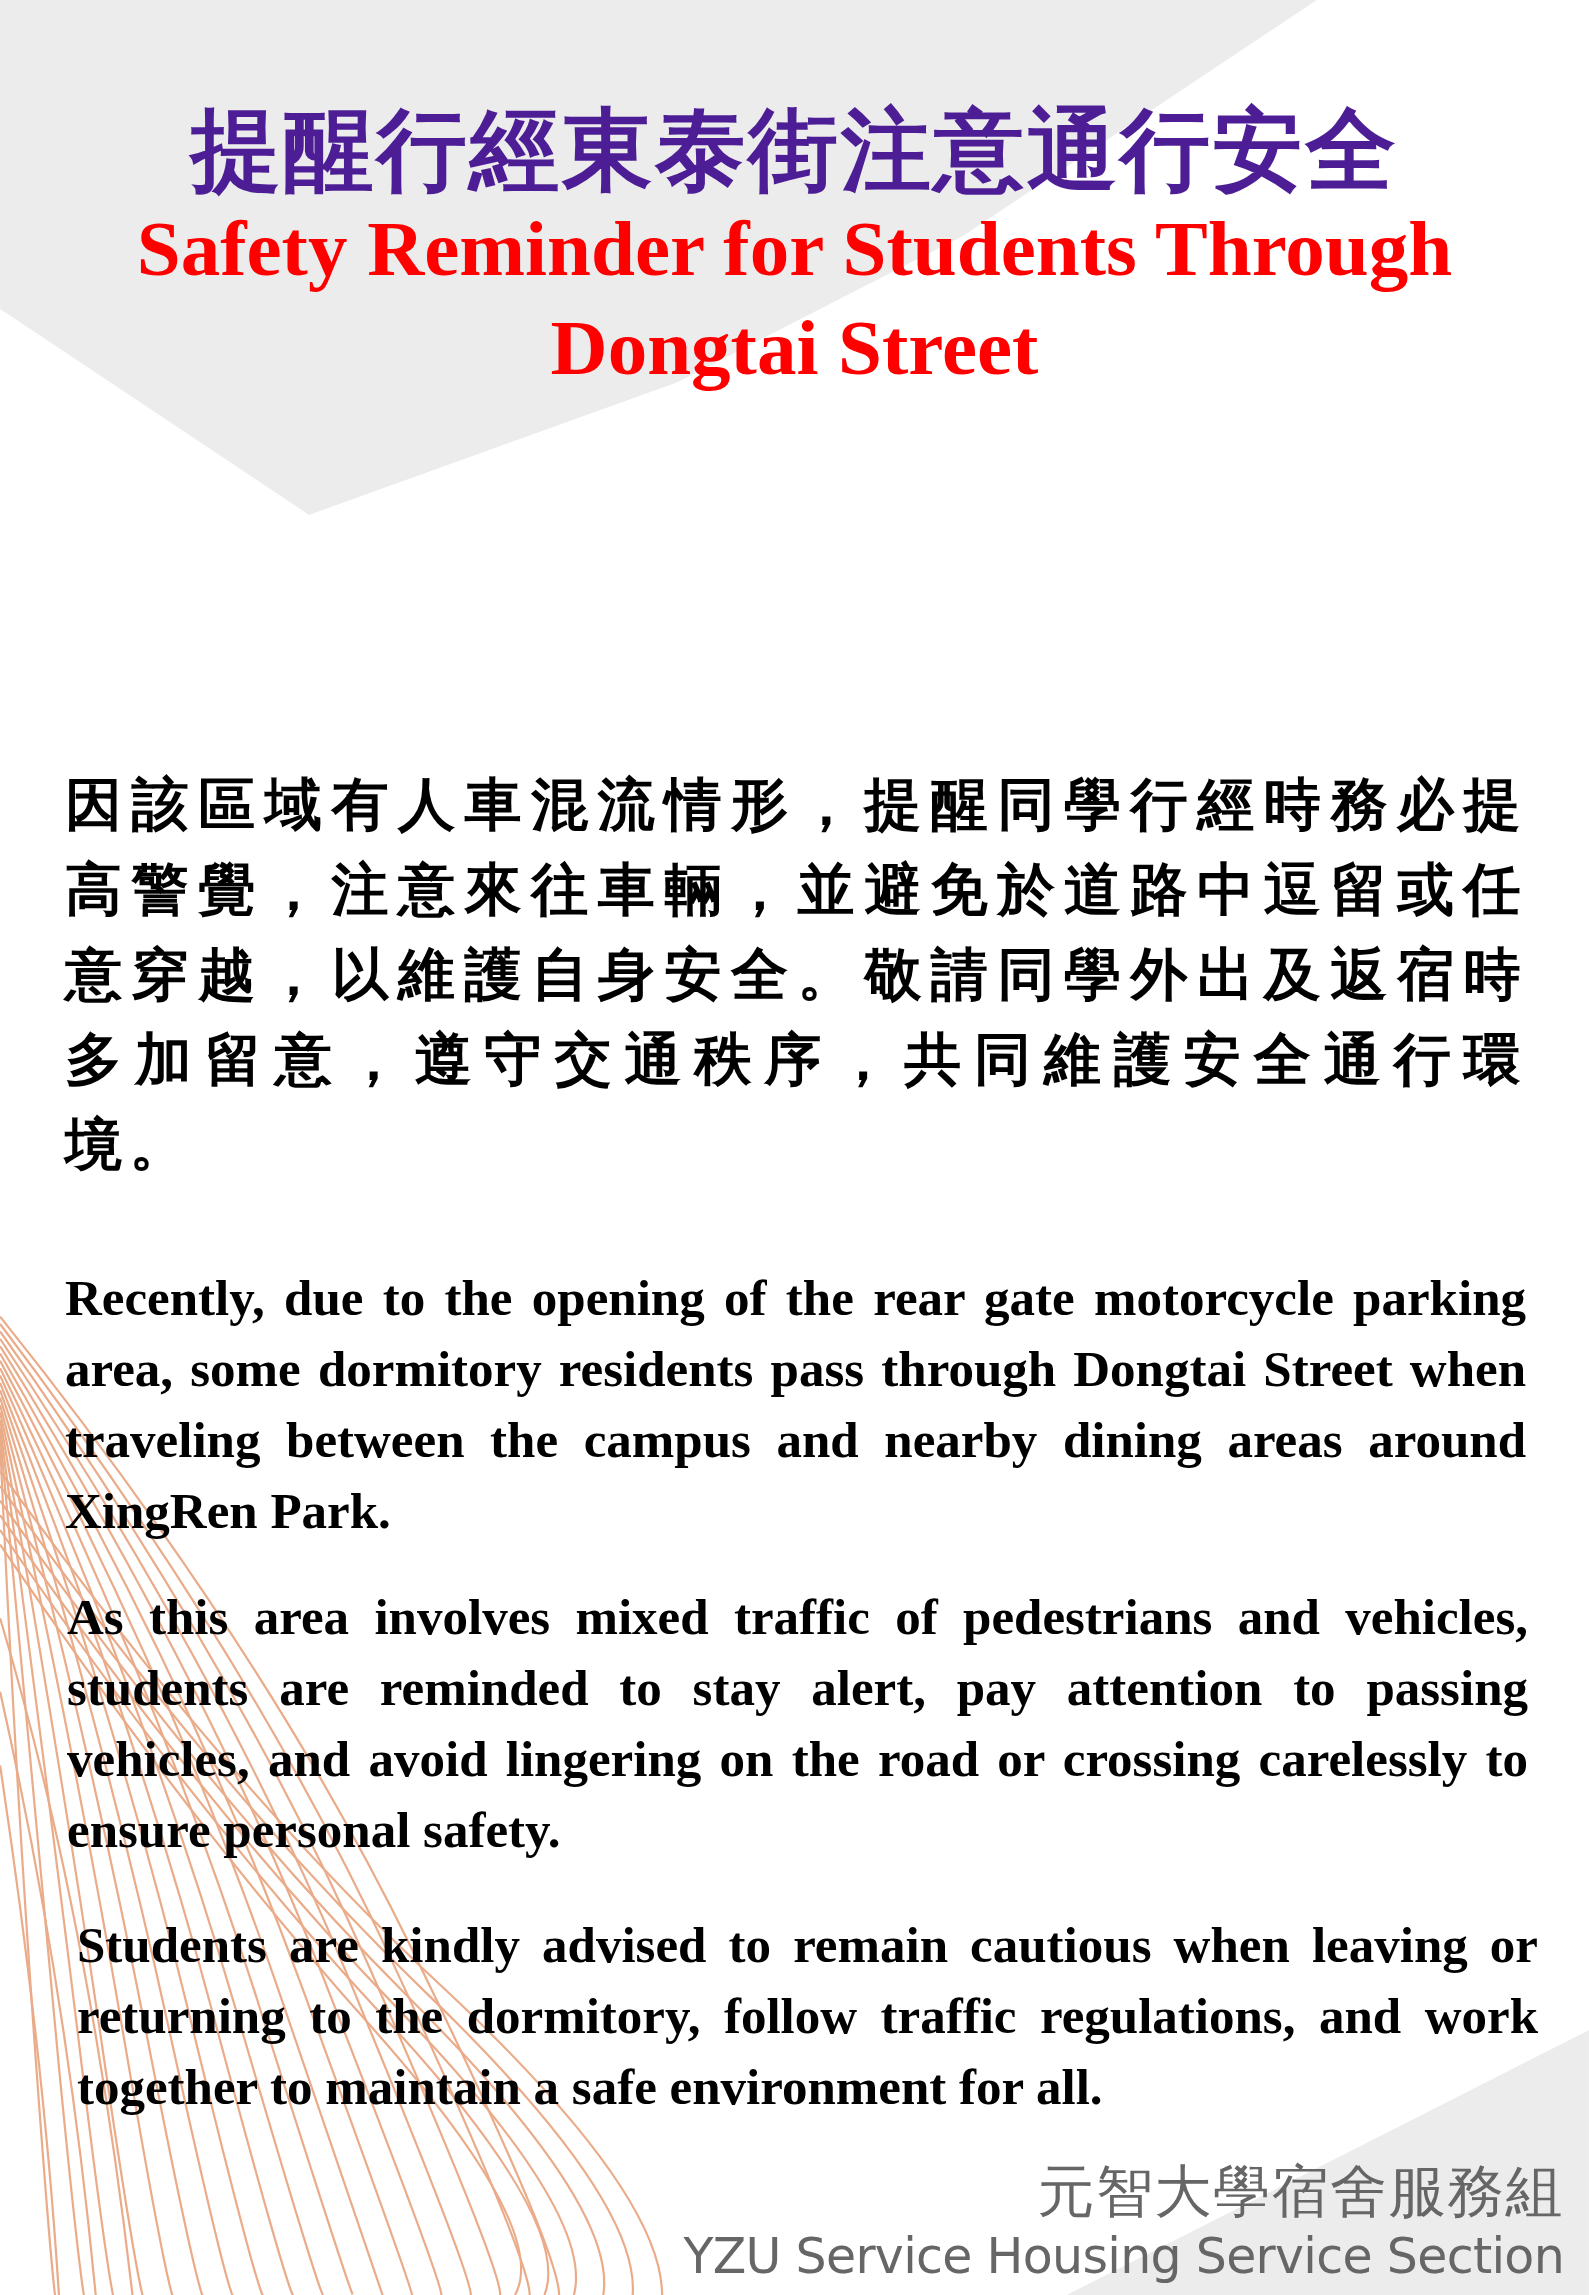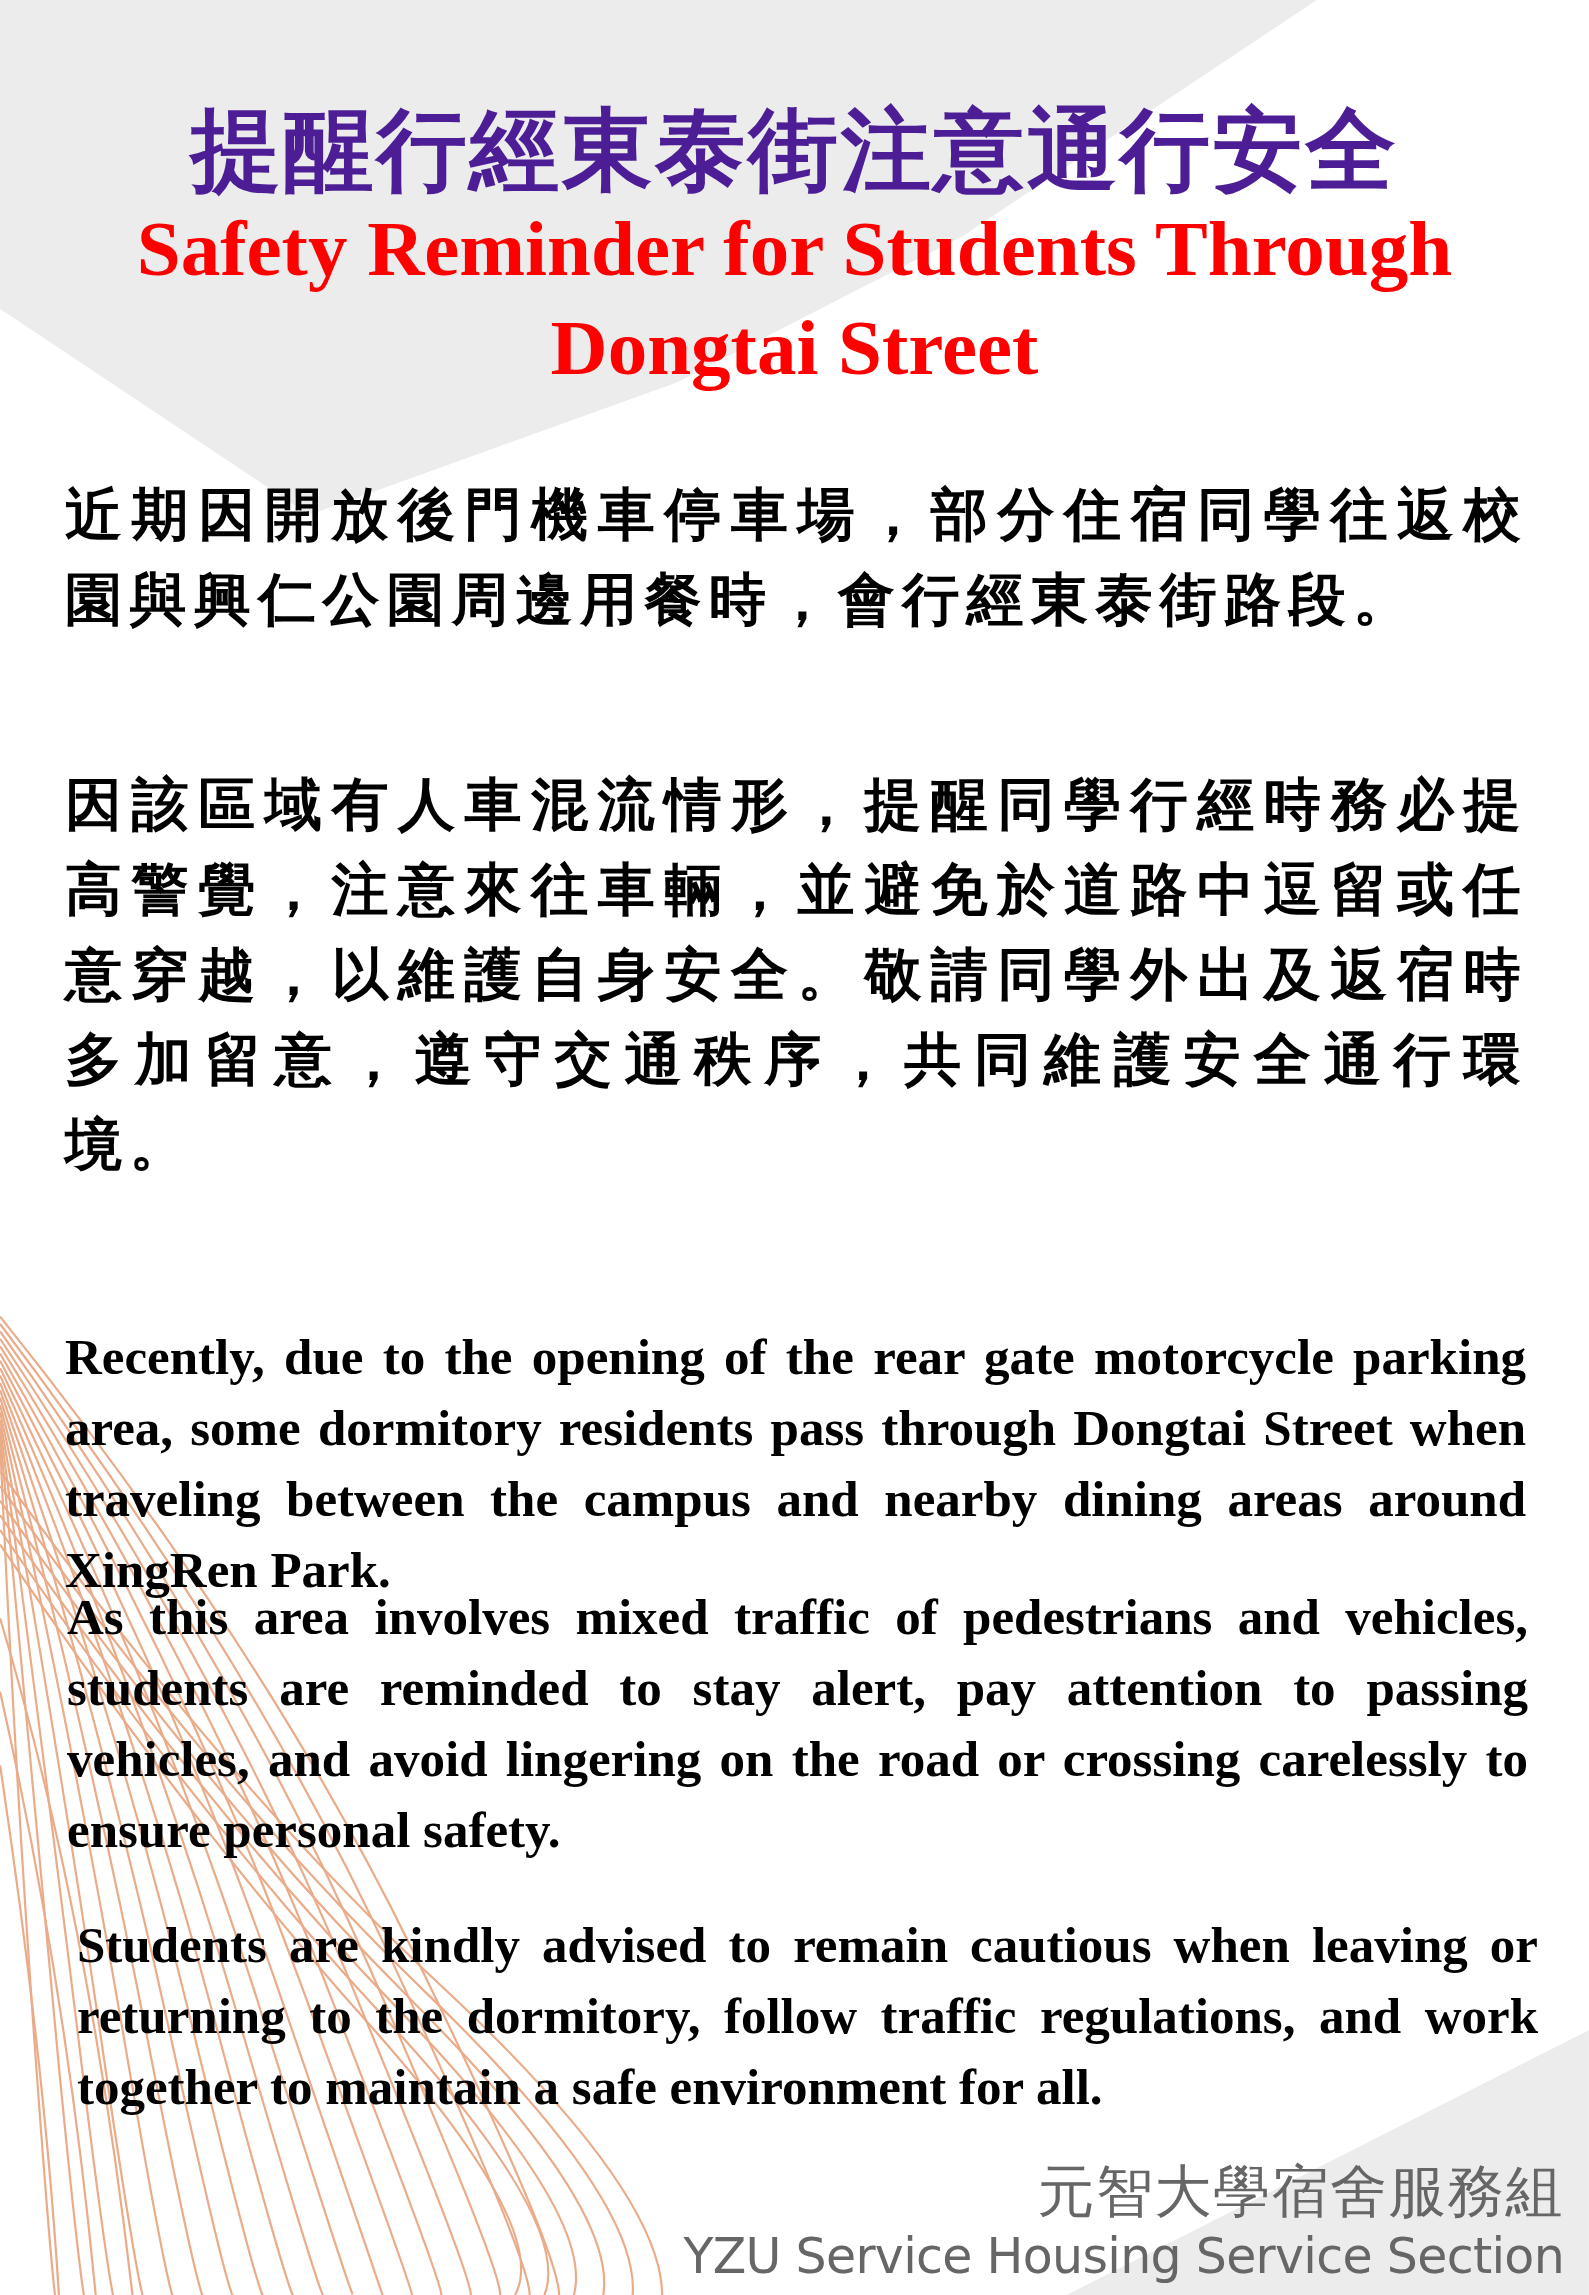--- a/index.html
+++ b/index.html
@@ -33,21 +33,21 @@
     }
     .cn-p1 { top: 471px; }
     .cn-p2 { top: 761px; }
 
     .en-para {
       position: absolute; left: 65px; width: 1461px;
       color: #000; font-family: "Liberation Serif", serif;
       font-size: 51px; font-weight: bold; line-height: 71px;
       text-align: justify; text-align-last: left;
     }
-    .en-p1 { top: 1322px; }
+    .en-p1 { top: 1263px; }
     .en-p2 { top: 1580px; }
     .en-p3 { top: 1898px; }
 
     .footer { position: absolute; right: 25px; top: 2156px; text-align: right; color: #666666; }
     .footer-cn {
       font-family: "DejaVu Sans", "Liberation Sans", sans-serif;
       font-size: 57px; line-height: 71px; letter-spacing: 1.5px;
     }
     .footer-en {
       font-family: "DejaVu Sans", "Liberation Sans", sans-serif;
@@ -94,21 +94,20 @@
   </g>
 </svg>
 
 <div class="content">
   <h1 class="title-cn" style="margin:0;">提醒行經東泰街注意通行安全</h1>
   <h2 class="title-en" style="margin:0;">
     <span>Safety Reminder for Students Through</span>
     <span>Dongtai Street</span>
   </h2>
 
-  <p class="cn-para cn-p1" style="margin:0;">近期因開放後門機車停車場，部分住宿同學往返校園與興仁公園周邊用餐時，會行經東泰街路段。</p>
   <p class="cn-para cn-p2" style="margin:0;">因該區域有人車混流情形，提醒同學行經時務必提高警覺，注意來往車輛，並避免於道路中逗留或任意穿越，以維護自身安全。敬請同學外出及返宿時多加留意，遵守交通秩序，共同維護安全通行環境。</p>
 
   <p class="en-para en-p1" style="margin:0;">Recently, due to the opening of the rear gate motorcycle parking area, some dormitory residents pass through Dongtai Street when traveling between the campus and nearby dining areas around XingRen Park.</p>
   <p class="en-para en-p2" style="margin:2px;">As this area involves mixed traffic of pedestrians and vehicles, students are reminded to stay alert, pay attention to passing vehicles, and avoid lingering on the road or crossing carelessly to ensure personal safety.</p>
   <p class="en-para en-p3" style="margin:12px;">Students are kindly advised to remain cautious when leaving or returning to the dormitory, follow traffic regulations, and work together to maintain a safe environment for all.</p>
 
   <div class="footer">
     <div class="footer-cn">元智大學宿舍服務組</div>
     <div class="footer-en">YZU Service Housing Service Section</div>
   </div>

